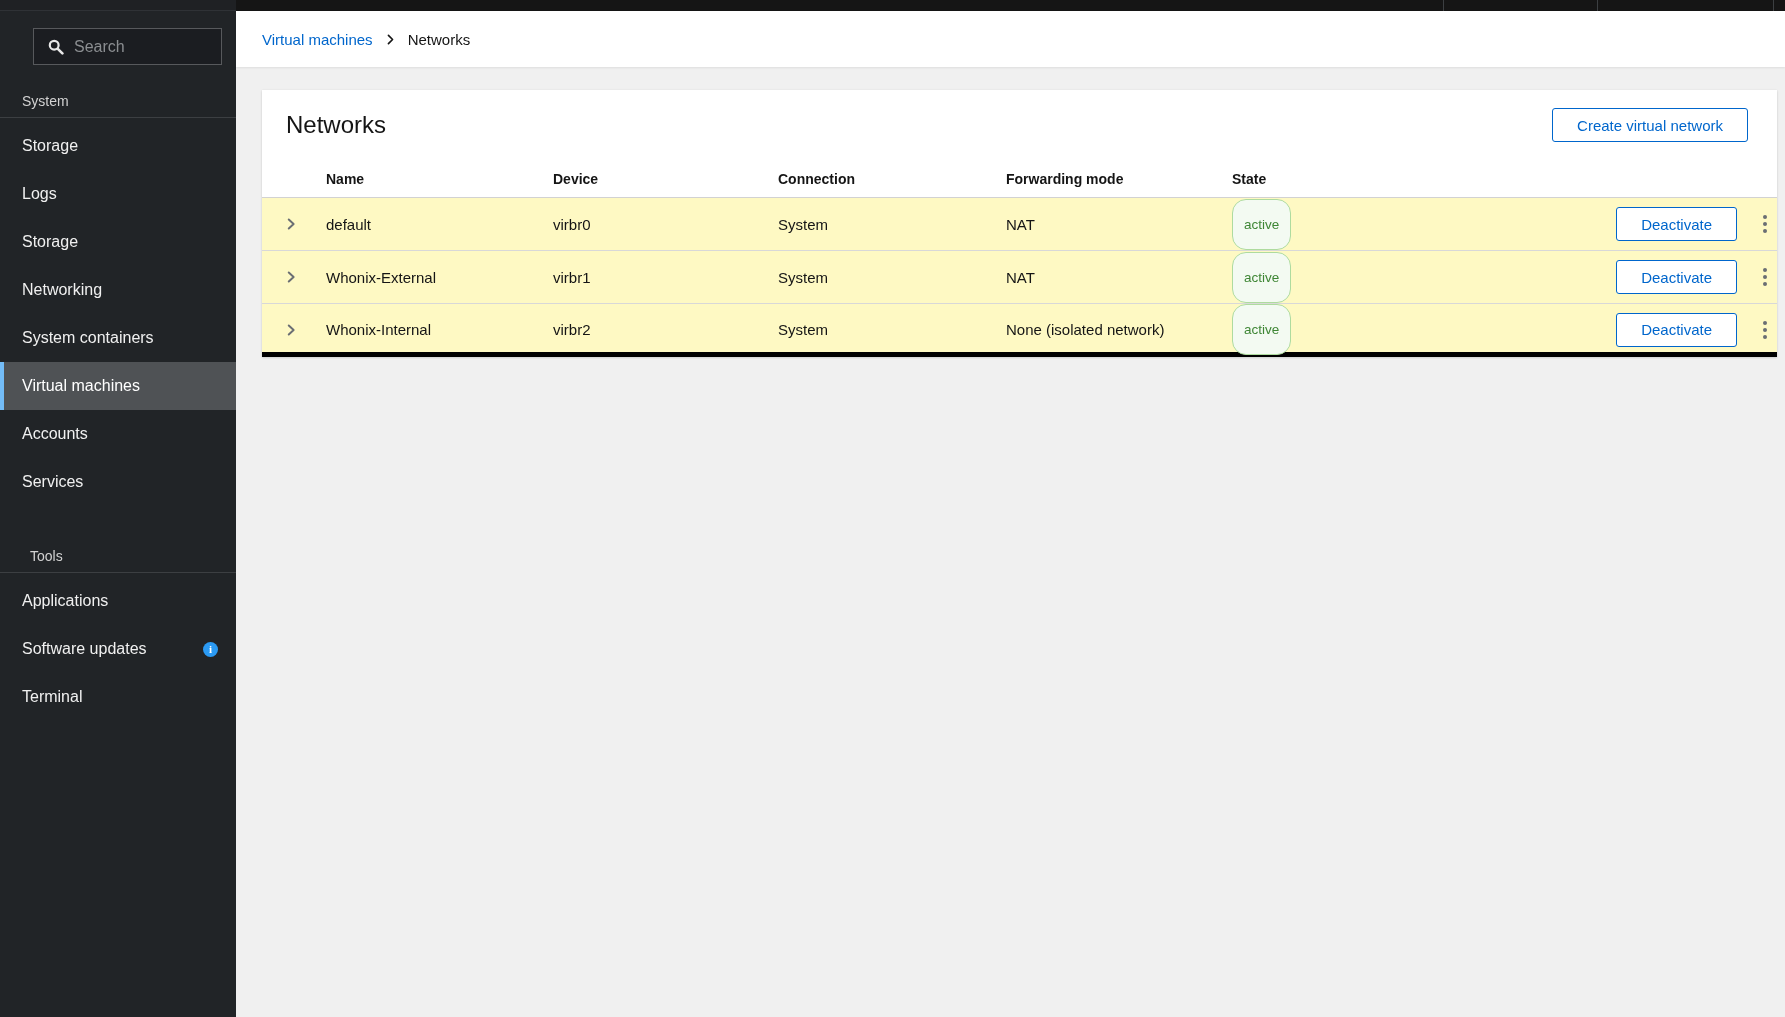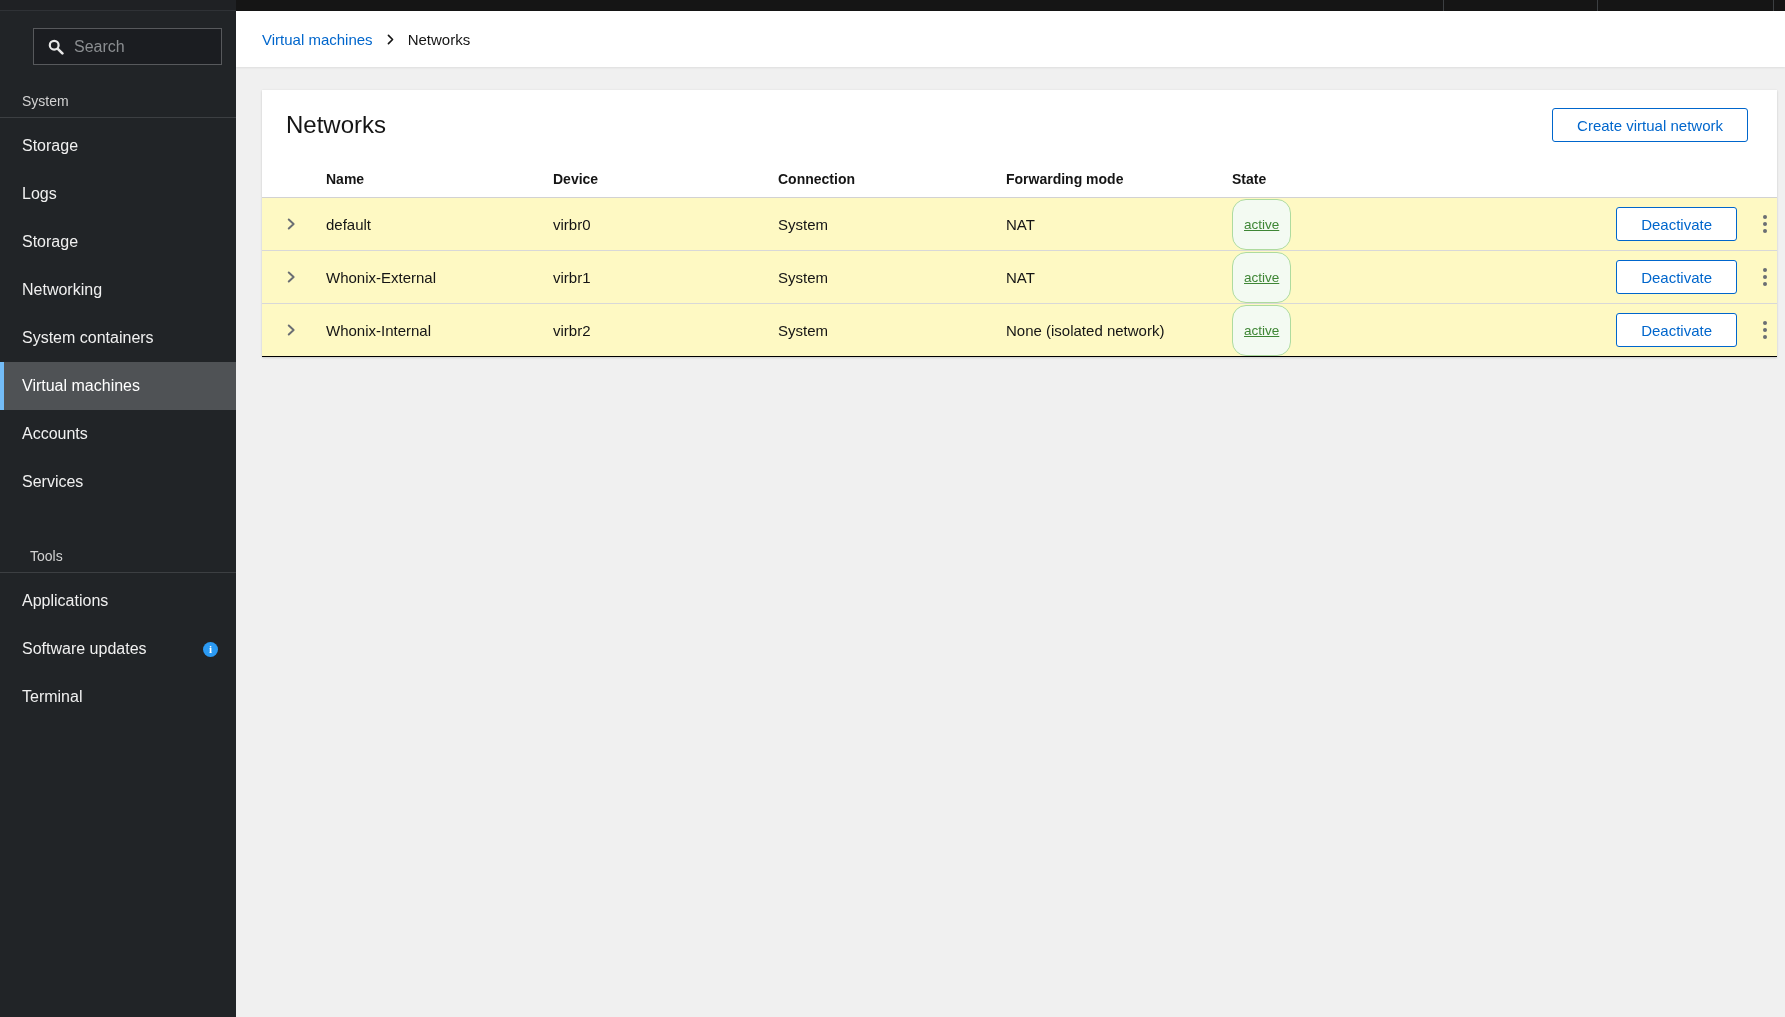--- a/index.html
+++ b/index.html
@@ -84,33 +84,33 @@
     color:var(--accent-blue,#0066cc); font-size:15px;
     padding:6px 24px; border-radius:3px; cursor:pointer;
     font-family:"Liberation Sans", sans-serif; height:34px;
   }
 
   
   .t-grid { display:grid; grid-template-columns:48px 227px 225px 228px 226px 184px 1fr; align-items:center; }
   .t-head { height:38px; border-bottom:1px solid #d2d2d2; }
   .t-head .t-cell { font-size:14px; font-weight:700; color:#151515; }
   .t-row { height:53px; border-bottom:1px solid #d8d8d8; background:#fef9c3; }
-  .t-row:last-child { border-bottom:1px solid #000000; }
+  .t-row:last-child { border-bottom:5px solid #000000; }
   .t-cell { padding-left:16px; font-size:15px; color:#151515; white-space:nowrap; }
   .expand-cell { display:flex; justify-content:center; padding-left:10px; }
   .expand-btn {
     background:none; border:none; cursor:pointer; display:flex;
     align-items:center; justify-content:center; width:24px; height:24px;
   }
   .badge-active {
     display:inline-block; font-size:13.5px;
     background:var(--badge-green-bg,#f3faf2);
     border:1px solid var(--badge-green-border,#aedb9f);
     color:var(--badge-green-text,#3e8635);
-    border-radius:14px; padding:16px 11px; line-height:17px;text-decoration:underline;
+    border-radius:14px; padding:16px 11px; line-height:17px;
   }
   .actions-cell { display:flex; align-items:center; justify-content:flex-end; gap:16px; }
   .kebab-btn {
     background:none; border:none; cursor:pointer; width:24px; height:33px;
     display:flex; flex-direction:column; align-items:center; justify-content:center; gap:3px;
   }
   .kebab-btn .dot { width:4px; height:4px; border-radius:50%; background:#6a6e73; }
 </style>
 </head>
 <body>

